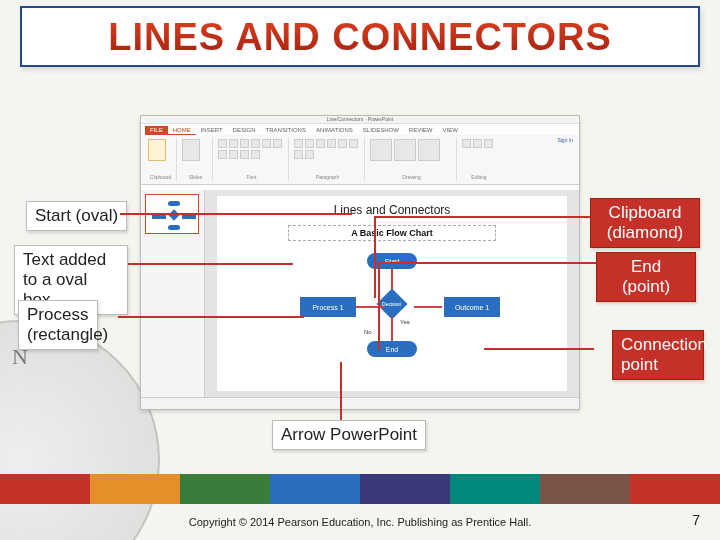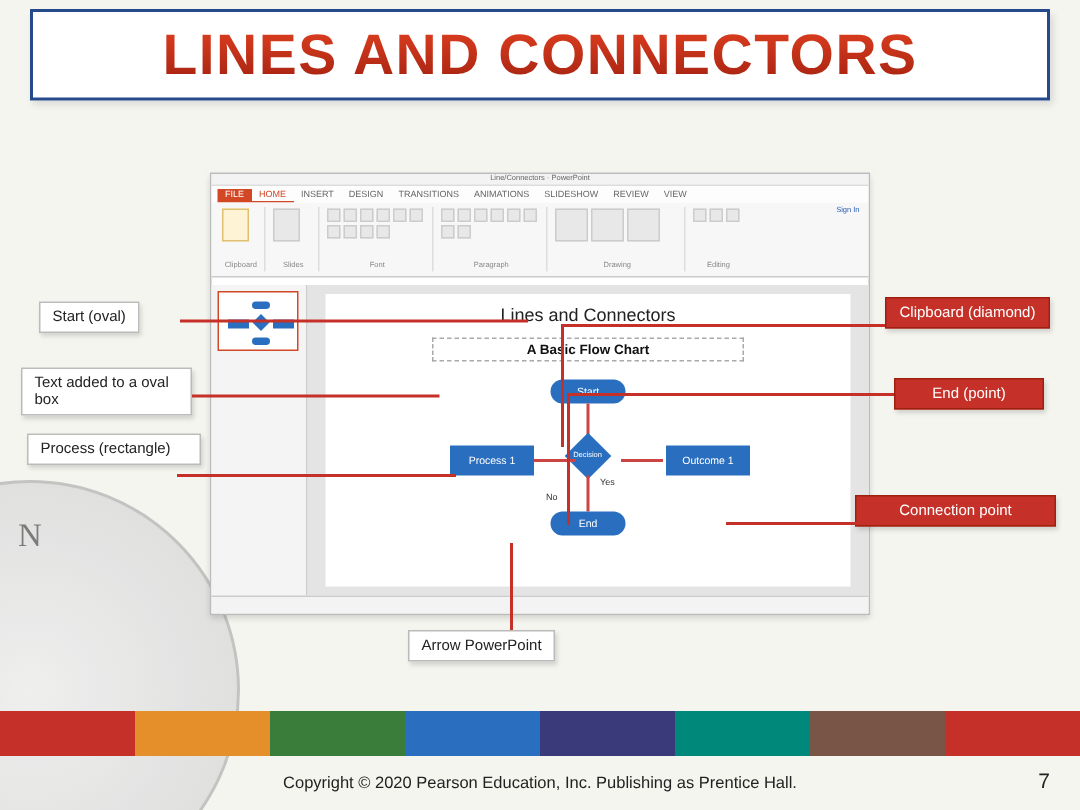--- a/index.html
+++ b/index.html
@@ -105,21 +105,21 @@
   .fc-dec span { transform: rotate(-45deg); font-size:5px; }
   .fc-out { right: 66px; top:100px; width:56px; height:20px; background:#2a6fbf; }
   .fc-end { left:50%; transform:translateX(-50%); top:144px; width:50px; height:16px; background:#2a6fbf; border-radius:8px; }
   .fc-line { position:absolute; background:#c44; }
   .fc-label { position:absolute; font-size:6px; color:#333; }
   .statusbar { position:absolute; bottom:0; left:0; right:0; height:12px; background:#f3f3f3; border-top:1px solid #ccc; }
   
   .callout {
     position: absolute;
     background: #fff; border: 1px solid #bbb; padding: 4px 8px;
-    font-size: 10px; color: #222; box-shadow: 1px 2px 3px rgba(0,0,0,.15);
+    font-size: 17px; color: #222; box-shadow: 1px 2px 3px rgba(0,0,0,.15);
   }
   .callout.red {
     background: #c53128; color: #fff; border-color: #a02010;
   }
   .lead {
     position: absolute; height: 2px; background: #c53128;
   }
   
   .copyright {
     position: absolute; left: 50%; transform: translateX(-50%);
@@ -272,41 +272,41 @@
 <div class="callout" style="left:26px; top:201px">
   <span>Start (oval)</span>
 </div>
 <div class="lead" style="left:120px; top:213px; width:232px"></div>
 
 <div class="callout" style="left:14px; top:245px; width:114px">
   <span>Text added to a oval box</span>
 </div>
 <div class="lead" style="left:128px; top:263px; width:165px"></div>
 
-<div class="callout" style="left:18px; top:289px; width:116px">
+<div class="callout" style="left:18px; top:300px; width:80px">
   <span>Process (rectangle)</span>
 </div>
 <div class="lead" style="left:118px; top:316px; width:186px"></div>
 
 <div class="callout red" style="right:20px; top:198px; width:110px; text-align:center">
   <span>Clipboard (diamond)</span>
 </div>
 <div class="lead" style="right:130px; top:216px; width:214px"></div>
 <div class="lead" style="left:374px; top:216px; width:2px; height:82px"></div>
 
 <div class="callout red" style="right:24px; top:252px; width:100px; text-align:center">
   <span>End (point)</span>
 </div>
 <div class="lead" style="right:124px; top:262px; width:216px"></div>
 <div class="lead" style="left:378px; top:262px; width:2px; height:88px"></div>
 
-<div class="callout red" style="right:16px; top:330px; width:134px; text-align:center">
+<div class="callout red" style="right:16px; top:330px; width:92px; ">
   <span>Connection point</span>
 </div>
 <div class="lead" style="right:126px; top:348px; width:110px"></div>
 
 <div class="callout" style="left:272px; top:420px">
   <span>Arrow PowerPoint</span>
 </div>
 <div class="lead" style="left:340px; top:362px; width:2px; height:58px"></div>
 
-<div class="copyright">Copyright © 2020 Pearson Education, Inc. Publishing as Prentice Hall.</div>
+<div class="copyright">Copyright © 2014 Pearson Education, Inc. Publishing as Prentice Hall.</div>
 <div class="pagenum">7</div>
 
 </body></html>

